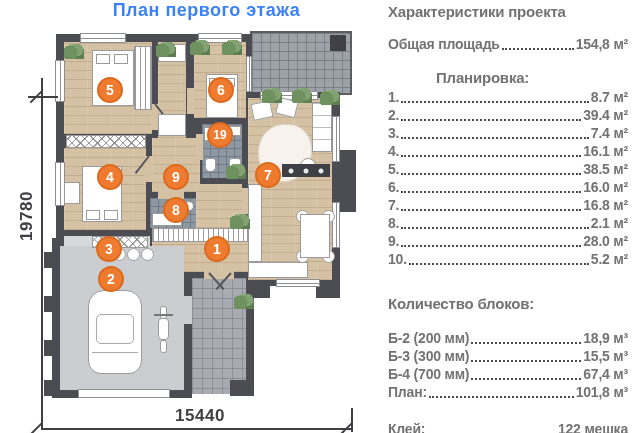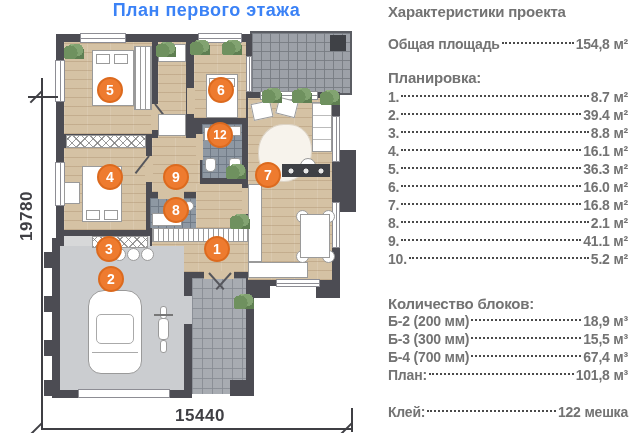--- a/index.html
+++ b/index.html
@@ -47,26 +47,26 @@
     radial-gradient(circle at 24px 7px,#e8e8e8 2.2px,transparent 2.8px),
     radial-gradient(circle at 39px 7px,#e8e8e8 2.2px,transparent 2.8px);}
   .sofa{background-image:repeating-linear-gradient(0deg,transparent 0 11px,#bbb 11px 12px);}
   .dim{background:#3f3f44;}
   .dimtxt{font-weight:700;font-size:17px;color:#3f3f44;letter-spacing:.5px;white-space:nowrap;}
   #title{left:104px;top:0;width:205px;text-align:center;font-weight:700;font-size:18px;
          color:#3b82f6;letter-spacing:.5px;}
   
   #panel{left:388px;top:3px;width:240px;color:#737373;letter-spacing:-.2px;}
   #panel .h{font-weight:700;font-size:15px;}
-  #panel .row{display:flex;align-items:center;font-weight:700;font-size:14px;line-height:18px;}
+  #panel .row{display:flex;align-items:flex-end;font-weight:700;font-size:14px;line-height:18px;}
   #panel .row .dots{flex:1;border-bottom:2px dotted #4a4a4a;margin:0 2px 3px 2px;}
   #panel .row .val{white-space:nowrap;}
   #total-row{margin-top:15px;margin-bottom:16px;}
-  #plan-h{margin-bottom:2px;}
-  #blocks-h{margin-top:27px;margin-bottom:0;}
+  #plan-h{margin-bottom:2px;margin-left:48px;}
+  #blocks-h{margin-top:27px;margin-bottom:17px;}
   #glue-row{margin-top:19px;}
 </style>
 </head>
 <body>
 
 <div id="stage">
 
   <div id="title" class="abs">План первого этажа</div>
 
   <div class="abs tileT" style="left:250px;top:31px;width:102px;height:64px;border:2px solid #5b5d63;"></div>
@@ -195,21 +195,21 @@
 
   <div class="abs marker" style="left:204px;top:236px;">1</div>
   <div class="abs marker" style="left:98px;top:266px;">2</div>
   <div class="abs marker" style="left:96px;top:236px;">3</div>
   <div class="abs marker" style="left:97px;top:164px;">4</div>
   <div class="abs marker" style="left:97px;top:77px;">5</div>
   <div class="abs marker" style="left:208px;top:77px;">6</div>
   <div class="abs marker" style="left:255px;top:162px;">7</div>
   <div class="abs marker" style="left:163px;top:197px;">8</div>
   <div class="abs marker" style="left:163px;top:164px;">9</div>
-  <div class="abs marker" style="left:207px;top:122px;font-size:12px;">12</div>
+  <div class="abs marker" style="left:207px;top:122px;font-size:12px;">19</div>
 
   <div class="abs dim" style="left:41px;top:78px;width:2px;height:352px;"></div>
   <div class="abs dim" style="left:28px;top:96px;width:30px;height:2px;"></div>
   <div class="abs dim" style="left:35px;top:89px;width:2px;height:16px;transform:rotate(45deg);"></div>
   <div class="abs dim" style="left:41px;top:428px;width:312px;height:2px;"></div>
   <div class="abs dim" style="left:35px;top:421px;width:2px;height:16px;transform:rotate(45deg);"></div>
   <div class="abs dim" style="left:345px;top:421px;width:2px;height:16px;transform:rotate(45deg);"></div>
   <div class="abs dim" style="left:351px;top:408px;width:2px;height:24px;"></div>
   <div class="abs dimtxt" style="left:-8px;top:206px;width:70px;text-align:center;transform:rotate(-90deg);">19780</div>
   <div class="abs dimtxt" style="left:160px;top:406px;width:80px;text-align:center;">15440</div>
@@ -231,51 +231,51 @@
         <span class="val">8.7 м²</span>
       </div>
     <div class="row">
         <span>2.</span>
         <span class="dots"></span>
         <span class="val">39.4 м²</span>
       </div>
     <div class="row">
         <span>3.</span>
         <span class="dots"></span>
-        <span class="val">8.8 м²</span>
+        <span class="val">7.4 м²</span>
       </div>
     <div class="row">
         <span>4.</span>
         <span class="dots"></span>
         <span class="val">16.1 м²</span>
       </div>
     <div class="row">
         <span>5.</span>
         <span class="dots"></span>
-        <span class="val">36.3 м²</span>
+        <span class="val">38.5 м²</span>
       </div>
     <div class="row">
         <span>6.</span>
         <span class="dots"></span>
         <span class="val">16.0 м²</span>
       </div>
     <div class="row">
         <span>7.</span>
         <span class="dots"></span>
         <span class="val">16.8 м²</span>
       </div>
     <div class="row">
         <span>8.</span>
         <span class="dots"></span>
         <span class="val">2.1 м²</span>
       </div>
     <div class="row">
         <span>9.</span>
         <span class="dots"></span>
-        <span class="val">41.1 м²</span>
+        <span class="val">28.0 м²</span>
       </div>
     <div class="row">
         <span>10.</span>
         <span class="dots"></span>
         <span class="val">5.2 м²</span>
       </div>
 
     <div class="h" id="blocks-h">Количество блоков:</div>
 
     <div class="row">

